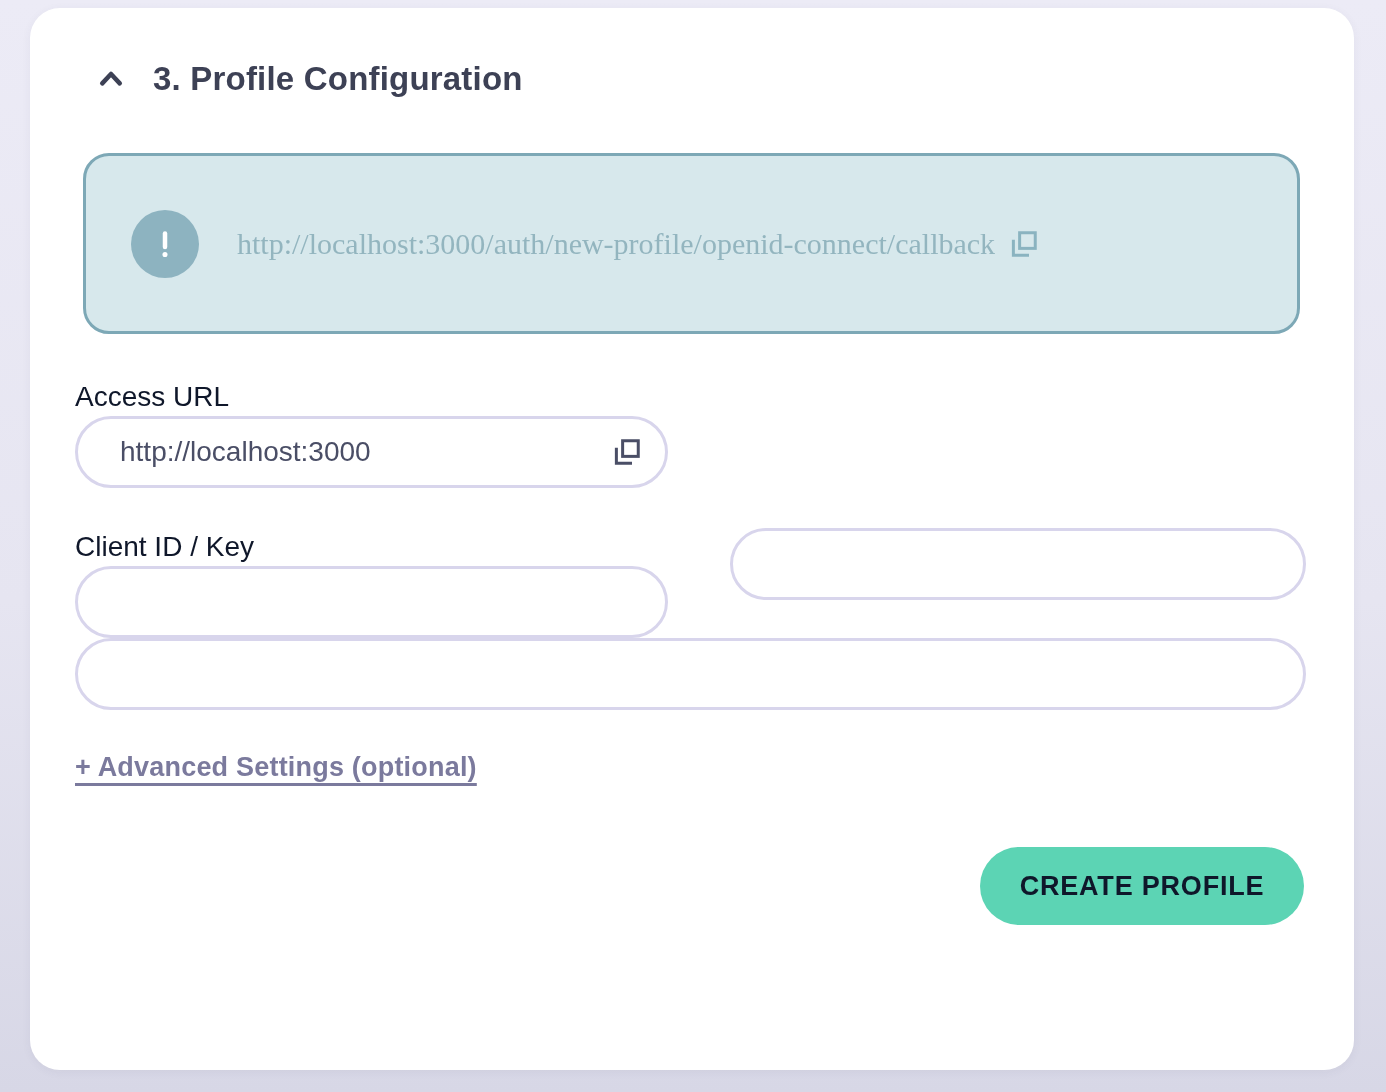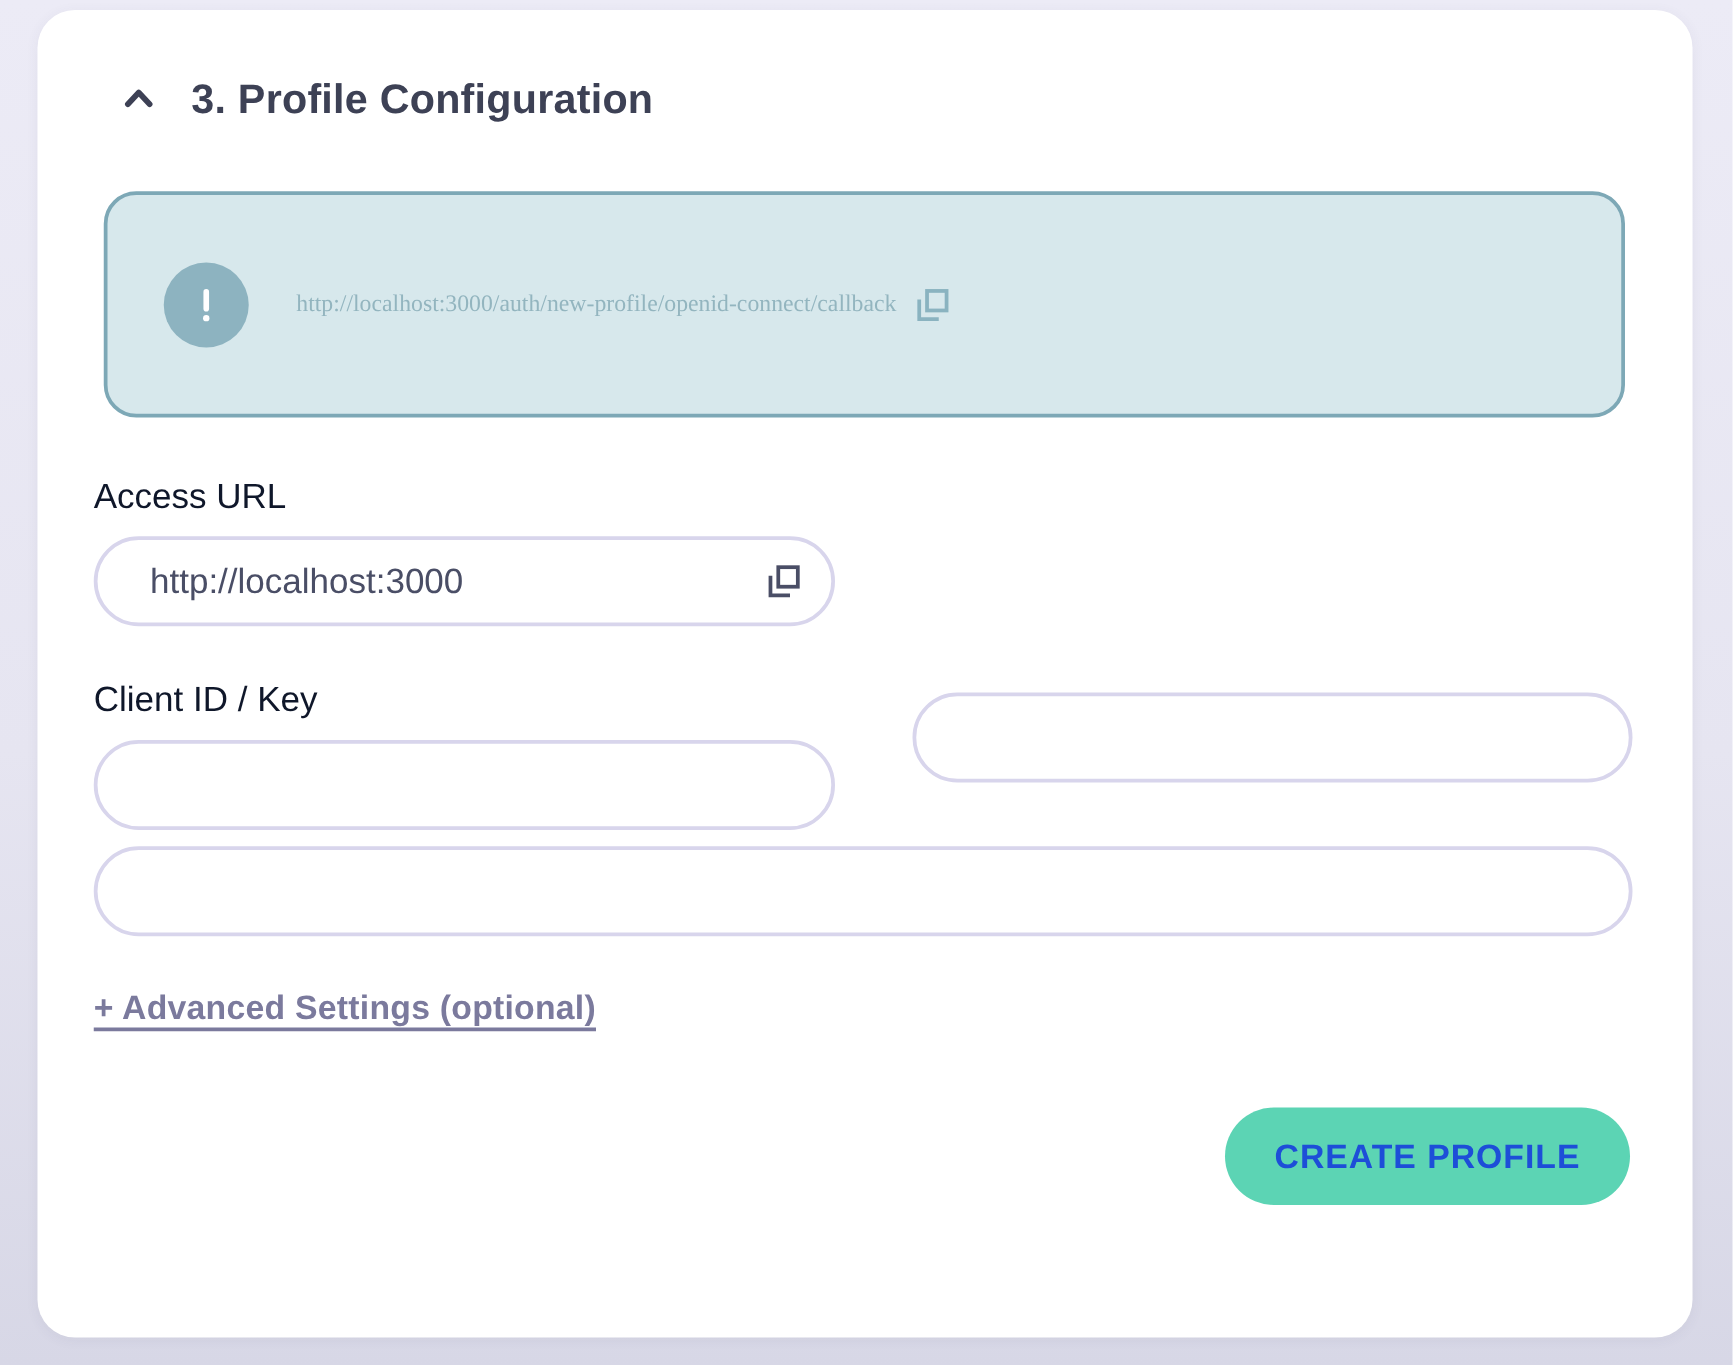--- a/index.html
+++ b/index.html
@@ -63,37 +63,37 @@
   .callback-texts { display: flex; flex-direction: column; gap: 4px; }
   .callback-label {
     font-size: 27px;
     font-weight: 700;
     color: #87b0bd;
     letter-spacing: 0.2px;
   }
   .callback-url-row { display: flex; align-items: center; gap: 14px; }
   .callback-url {
     font-family: "Liberation Serif", "DejaVu Serif", serif;
-    font-size: 19px;
+    font-size: 30px;
     color: #93b5bf;
   }
   .copy-btn {
     background: none; border: none; cursor: pointer; padding: 0;
     display: flex; align-items: center; justify-content: center;
   }
   .copy-btn.teal { color: #8ab3c0; }
   .copy-btn.dark { color: #4a4e66; }
   
   .field-label {
     font-size: 28px;
     color: #0f172a;
     line-height: 38px;
   }
   .lbl-access { margin-top: 44px; }
-  .input-wrap { position: relative; margin-top: 13px; }
+  .input-wrap { position: relative; }
   .pill-input {
     height: 72px;
     width: 100%;
     border: 3px solid #d8d5ec;
     border-radius: 36px;
     background: #ffffff;
     font-family: "Liberation Sans", "DejaVu Sans", sans-serif;
     font-size: 28px;
     color: #4a4e66;
     padding: 0 70px 0 42px;
@@ -131,21 +131,21 @@
     justify-content: flex-end;
     margin-top: 64px;
     padding-right: 2px;
   }
   .create-btn {
     width: 324px;
     height: 78px;
     border: none;
     border-radius: 39px;
     background: #5cd4b4;
-    color: #1d4ed8;
+    color: #0f172a;
     font-family: "Liberation Sans", "DejaVu Sans", sans-serif;
     font-size: 27px;
     font-weight: 700;
     letter-spacing: 0.8px;
     cursor: pointer;
   }
 </style>
 </head>
 <body>
 

